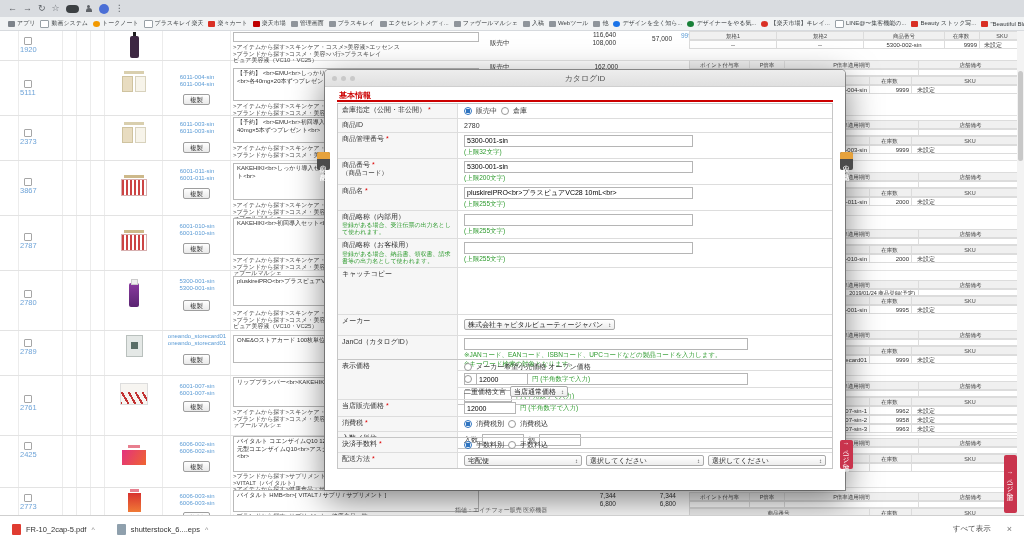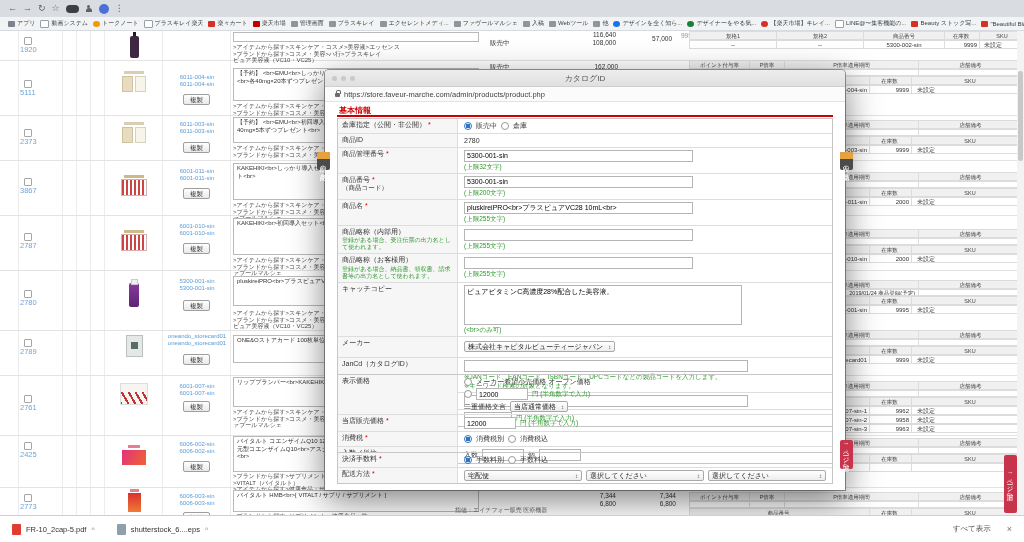--- a/index.html
+++ b/index.html
@@ -698,24 +698,20 @@
 
 <div id="modal">
   <div id="mtitle">
     <span class="dots">
         <i></i>
         <i></i>
         <i></i>
       </span>
     <span>カタログID</span>
   </div>
-  <div id="murl">
-    <span class="lk"></span>
-    <span>https://store.faveur-marche.com/admin/products/product.php</span>
-  </div>
   <div id="mbody">
     <div id="msec">基本情報</div>
     <div id="mline"></div>
 
     <div class="ftable" style="top:16px">
       <div class="frow" style="min-height:13px">
         <div class="flab"><span>倉庫指定（公開・非公開）</span> <span class="req">*</span></div>
         <div class="fval">
             <span class="rd on"></span>
             <span>販売中</span>
@@ -759,24 +755,20 @@
       </div>
       <div class="frow" style="min-height:20px">
         <div class="flab"><span>商品略称（お客様用）</span><div class="ldesc">登録がある場合、納品書、領収書、請求書等の出力名として使われます。</div></div>
         <div class="fval col">
             <input class="tin w225" style="">
             <span class="hint">(上限255文字)</span>
           </div>
       </div>
       <div class="frow" style="min-height:46px">
         <div class="flab"><span>キャッチコピー</span></div>
-        <div class="fval col">
-            <textarea class="tta" style="">ピュアビタミンC高濃度28%配合した美容液。</textarea>
-            <span class="hint">(&lt;br&gt;のみ可)</span>
-          </div>
       </div>
       <div class="frow" style="min-height:20px">
         <div class="flab"><span>メーカー</span></div>
         <div class="fval">
             <span class="sel">
               <span>株式会社キャピタルビューティージャパン</span>
               <span class="ar">↕</span>
             </span>
           </div>
       </div>

